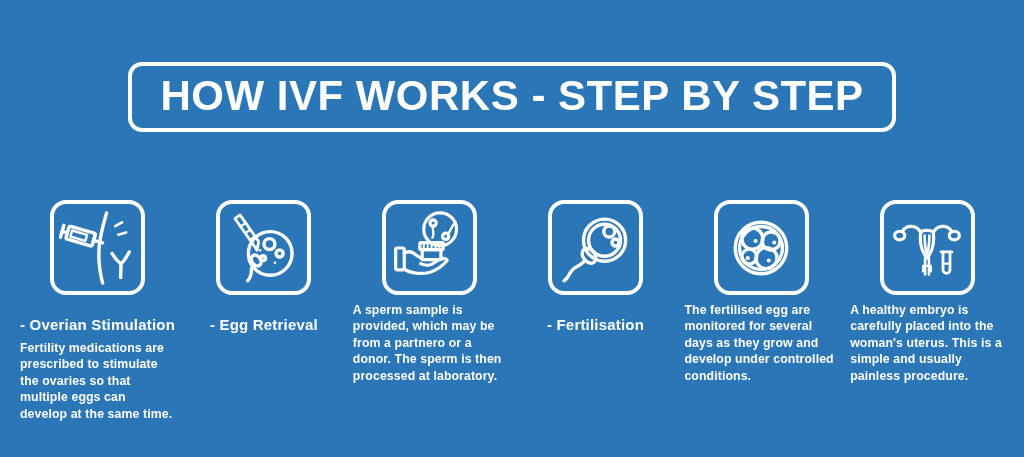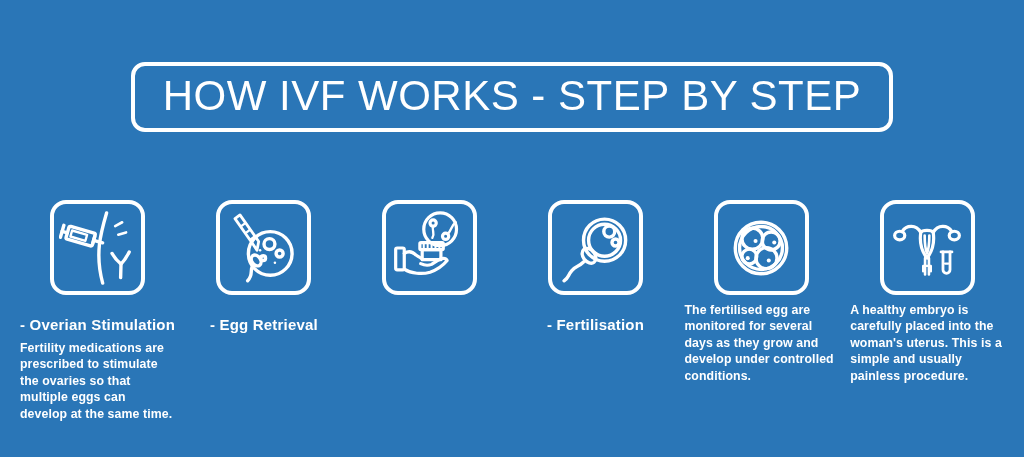--- a/index.html
+++ b/index.html
@@ -16,21 +16,21 @@
     justify-content: center;
     margin-top: 62px;
   }
   .title-box {
     border: 4px solid #ffffff;
     border-radius: 14px;
     padding: 6px 28px 8px 28px;
   }
   .title-box h1 {
     font-size: 42px;
-    font-weight: normal;
+    font-weight: bold;
     letter-spacing: 0.5px;
     white-space: nowrap;
   }
   .steps-row {
     display: flex;
     justify-content: space-between;
     align-items: flex-start;
     margin-top: 68px;
     padding: 0 14px;
   }
@@ -136,20 +136,21 @@
           <path d="M73 32 C78 26 77 22 83 17" stroke-width="2.4"></path>
           <rect x="37" y="43" width="30" height="9" rx="1.5"></rect>
           <path d="M42 43 v9 M47 43 v9 M52 43 v9 M57 43 v9 M62 43 v9" stroke-width="2"></path>
           <path d="M40 52 h24 v13 h-24 z"></path>
           <rect x="6" y="50" width="11" height="28" rx="2"></rect>
           <path d="M17 57 C23 53 28 55 32 59 C35 61 38 63 40 64"></path>
           <path d="M17 77 C26 83 40 84 50 81 C59 78 67 72 72 66 C70 62 64 63 60 66 L52 71 C47 73 42 72 38 70"></path>
         </g>
       </svg>
     </div>
+    <div class="step-desc">A sperm sample is provided, which may be from a partnero or a donor. The sperm is then processed at laboratory.</div>
   </div>
 
   <div class="step-col">
     <div class="icon-box">
       <svg viewBox="0 0 100 100">
         <g stroke="#fff" fill="none" stroke-width="3.4" stroke-linecap="round" stroke-linejoin="round">
           <circle cx="61" cy="40" r="27"></circle>
           <circle cx="61" cy="40" r="20.5"></circle>
           <circle cx="67" cy="29" r="7"></circle>
           <circle cx="75" cy="43" r="4.5"></circle>

